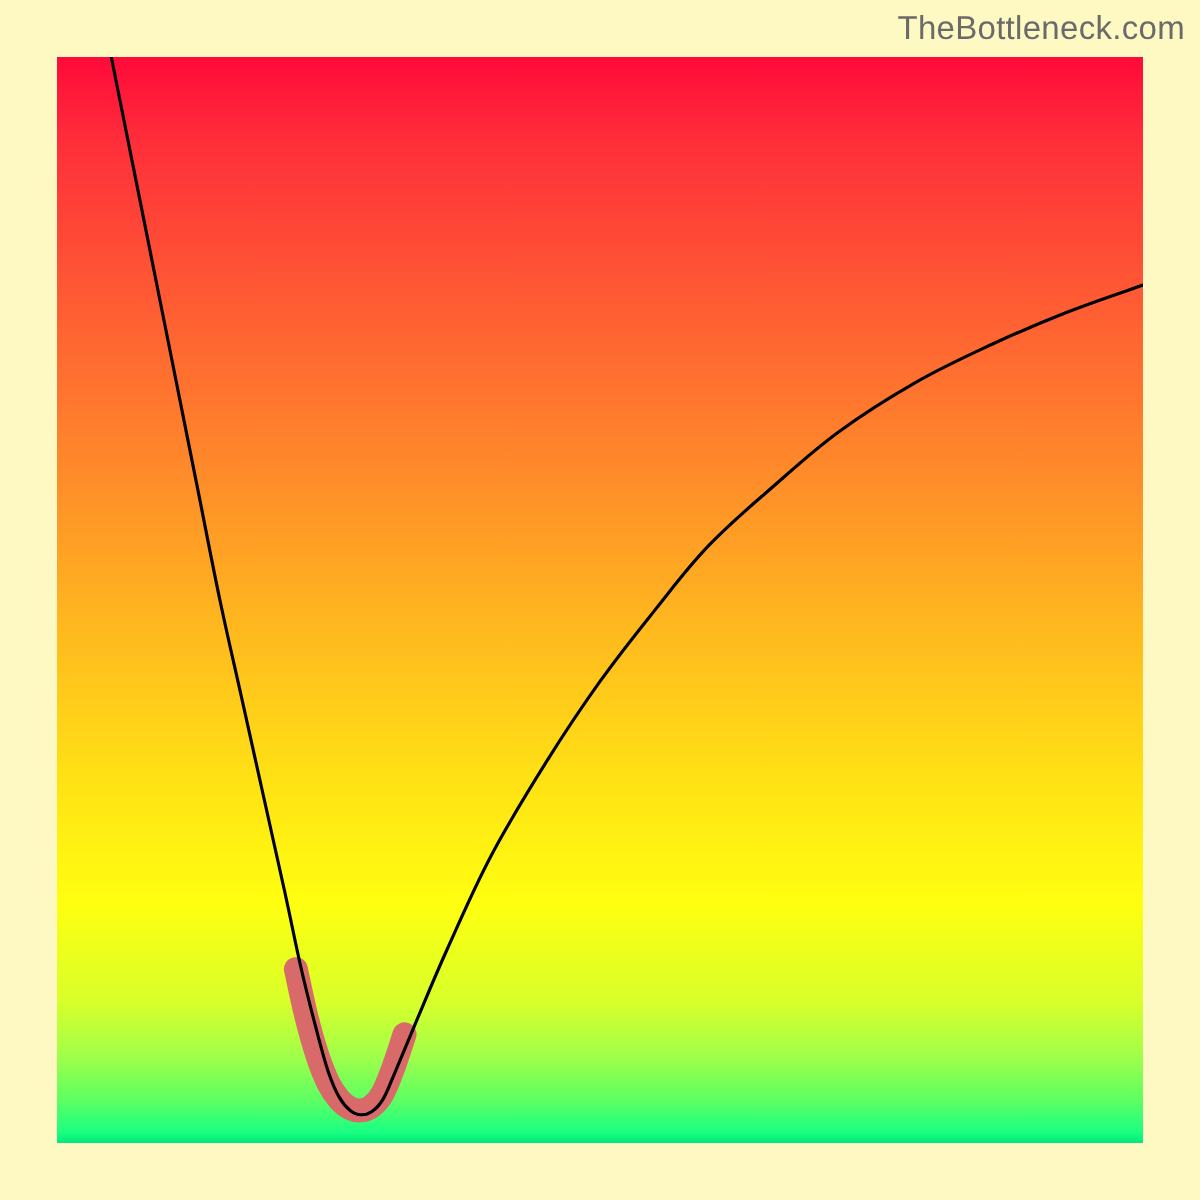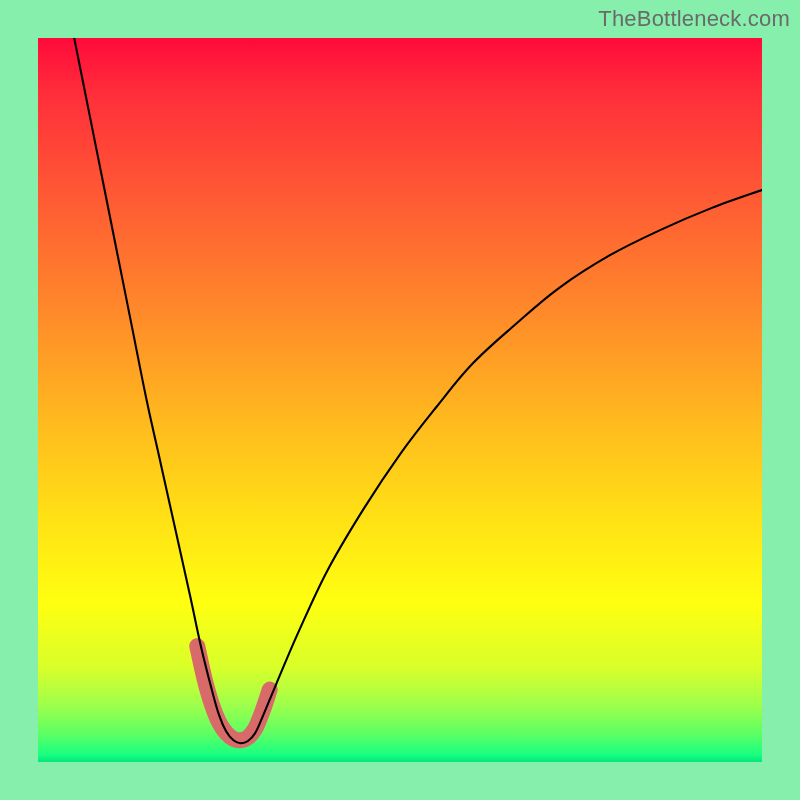--- a/index.html
+++ b/index.html
@@ -10,21 +10,21 @@
     background: #000;
     overflow: hidden;
     font-family: Arial, Helvetica, sans-serif;
   }
   .frame {
     position: absolute;
     left: 0;
     top: 0;
     width: 800px;
     height: 800px;
-    background: #86efac;
+    background: #fef9c3;
   }
   .plot {
     position: absolute;
     left: 38px;
     top: 38px;
     width: 724px;
     height: 724px;
     background: linear-gradient(to bottom,
       #ff0a3a 0%,
       #ff2f3a 8%,

